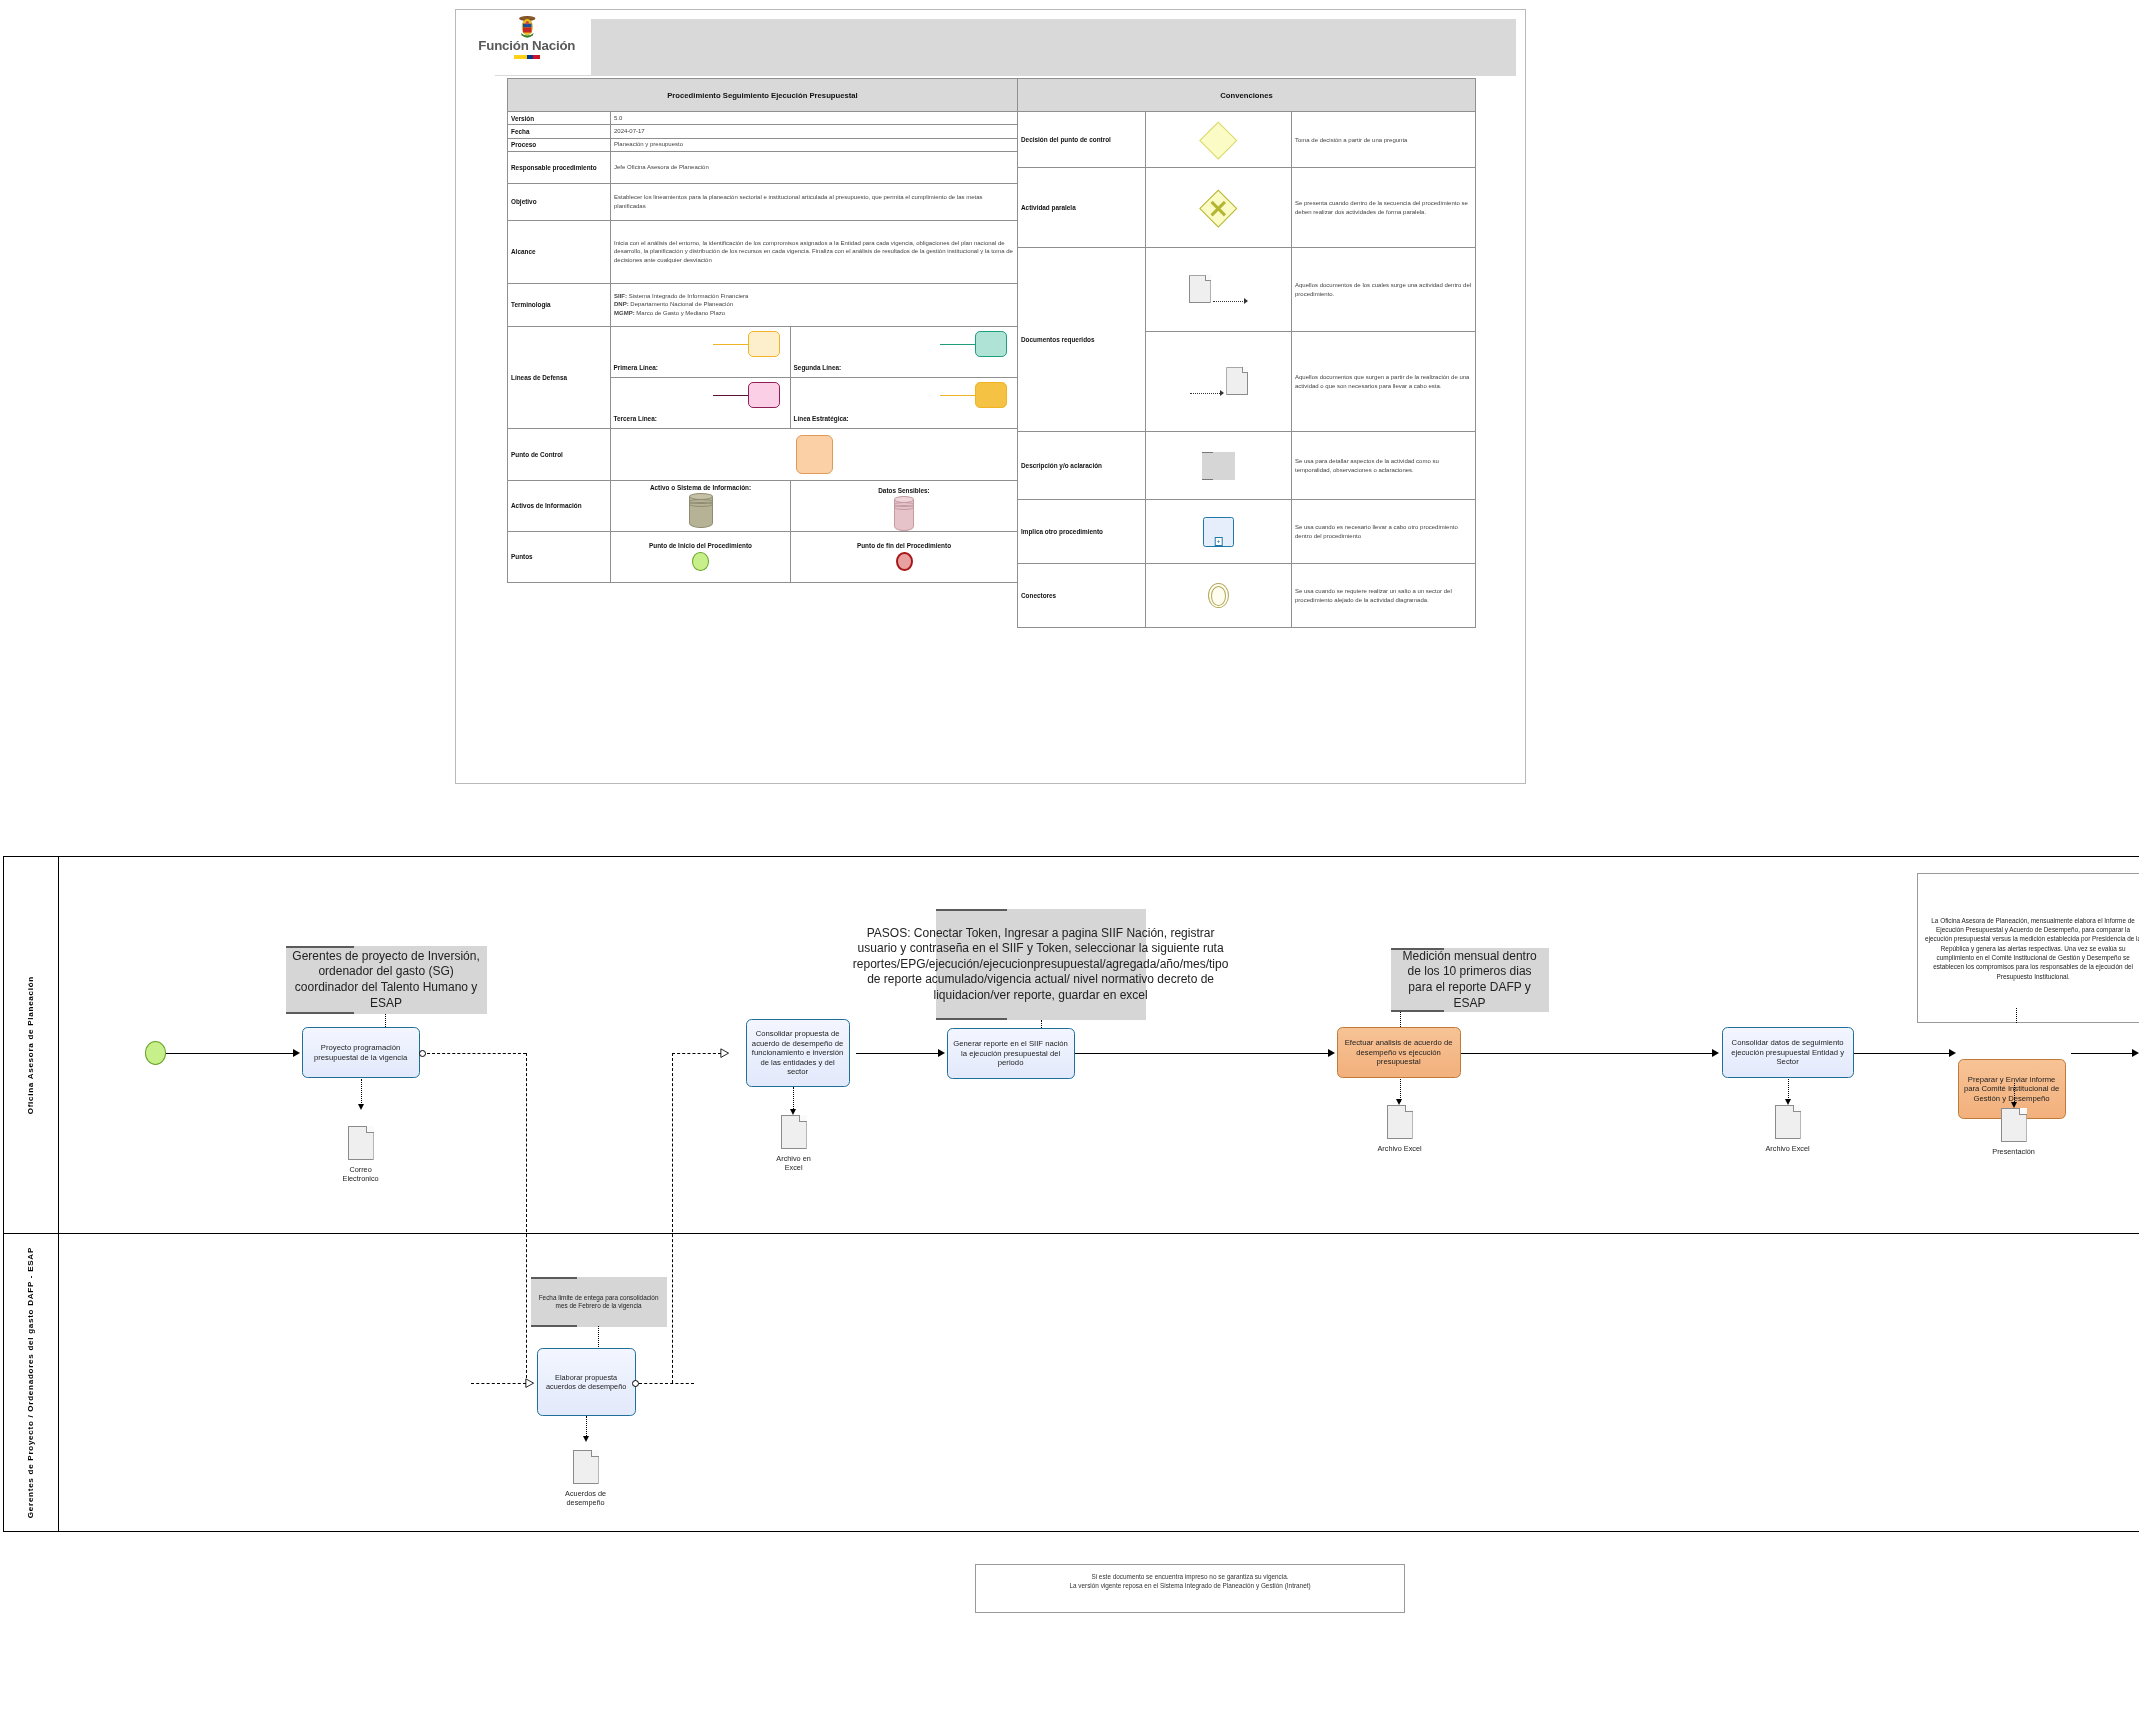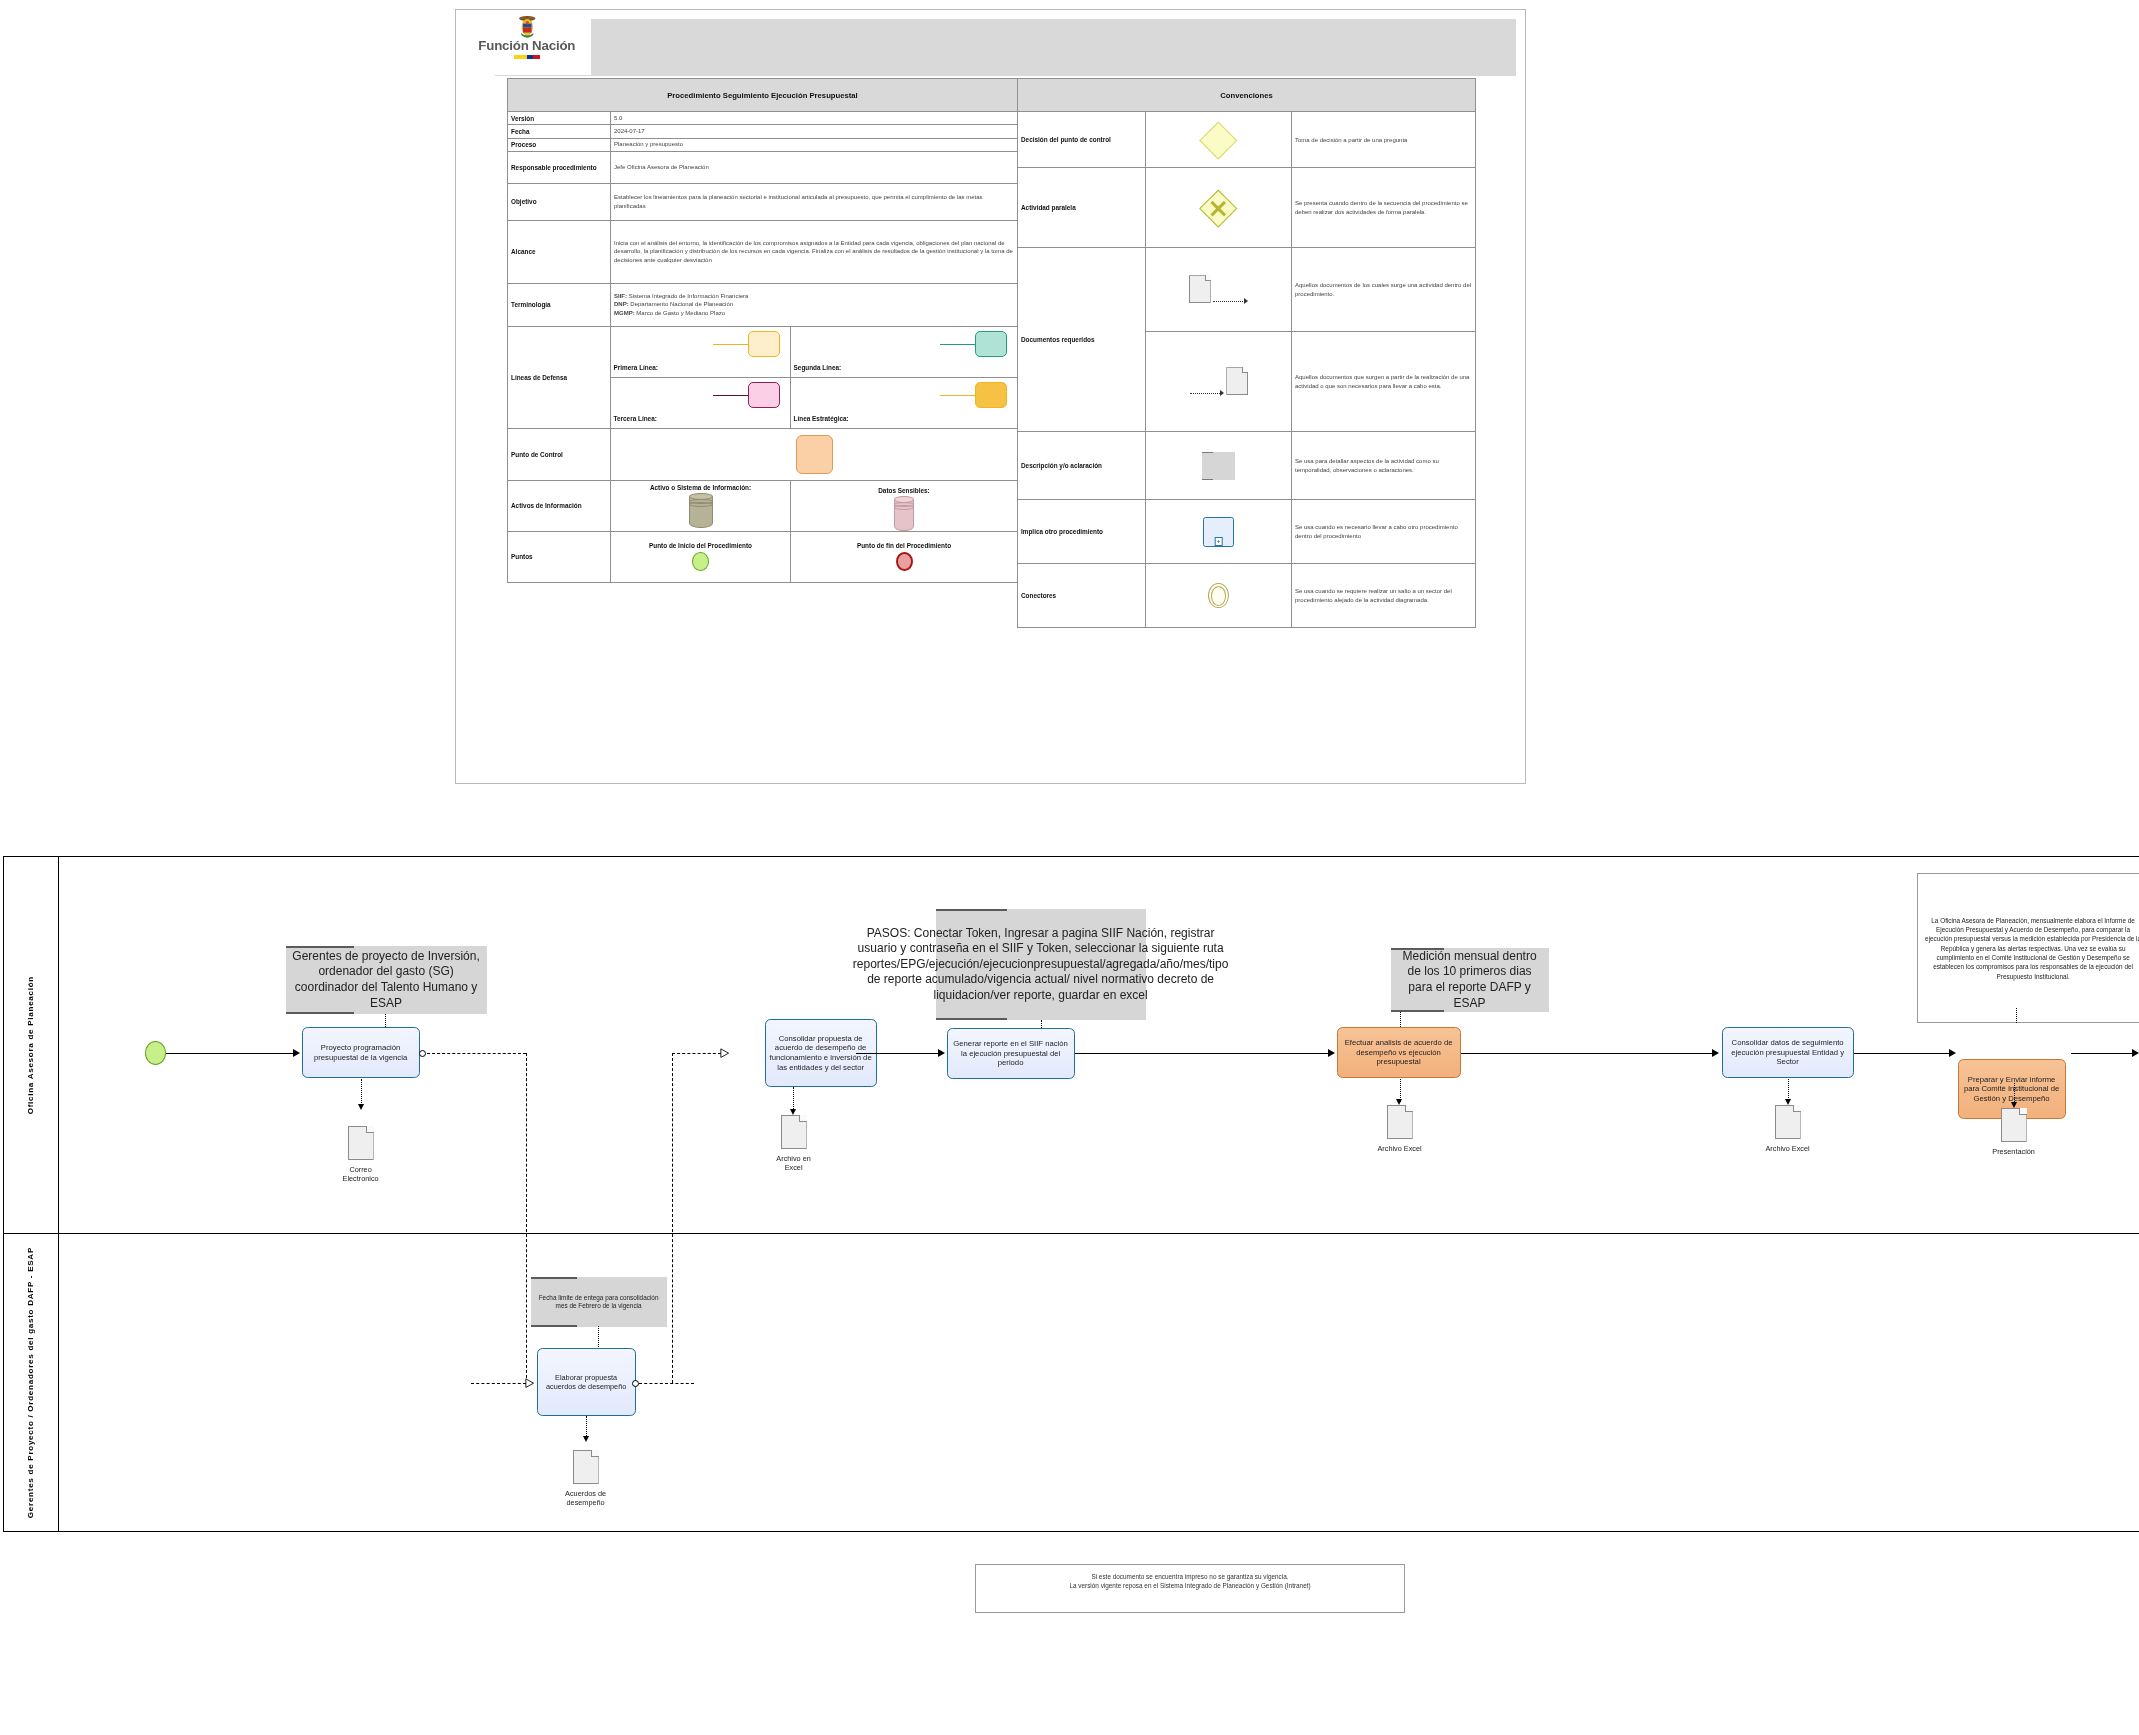--- a/index.html
+++ b/index.html
@@ -447,21 +447,21 @@
       <div class="msg-v" style="left:467px; top:196px; height:330px;"></div>
 
       <div class="msg-v" style="left:613px; top:196px; height:330px;"></div>
       <div class="msg-h" style="left:613px; top:196px; width:49px;"></div>
       <div class="msg-tri-wrap" style="left:661px; top:191px;">
         <svg width="10.3" height="10.3" viewBox="0 0 24 24">
             <path d="M2 2 L20 12 L2 22 Z" fill="#ffffff" stroke="#000" stroke-width="2"></path>
           </svg>
       </div>
 
-      <div class="task" style="left:706px; top:162px; width:112px; height:68px;">Consolidar propuesta de acuerdo de desempeño de funcionamiento e inversión de las entidades y del sector</div>
+      <div class="task" style="left:687px; top:162px; width:104px; height:68px;">Consolidar propuesta de acuerdo de desempeño de funcionamiento e inversión de las entidades y del sector</div>
       <div class="assoc-v" style="left:734px; top:230px; height:24px;"></div>
       <div class="ahead-d" style="left:731px; top:252px;"></div>
       <div class="dataobj" style="left:722px; top:258px;">
         <span class="pg"></span>
           <span class="fold"></span>
         <span class="cap2">Archivo en<br>Excel</span>
       </div>
 
       <div class="flow-h" style="left:797px; top:196px; width:84px;"></div>
       <div class="ahead-r" style="left:879px; top:192px;"></div>

